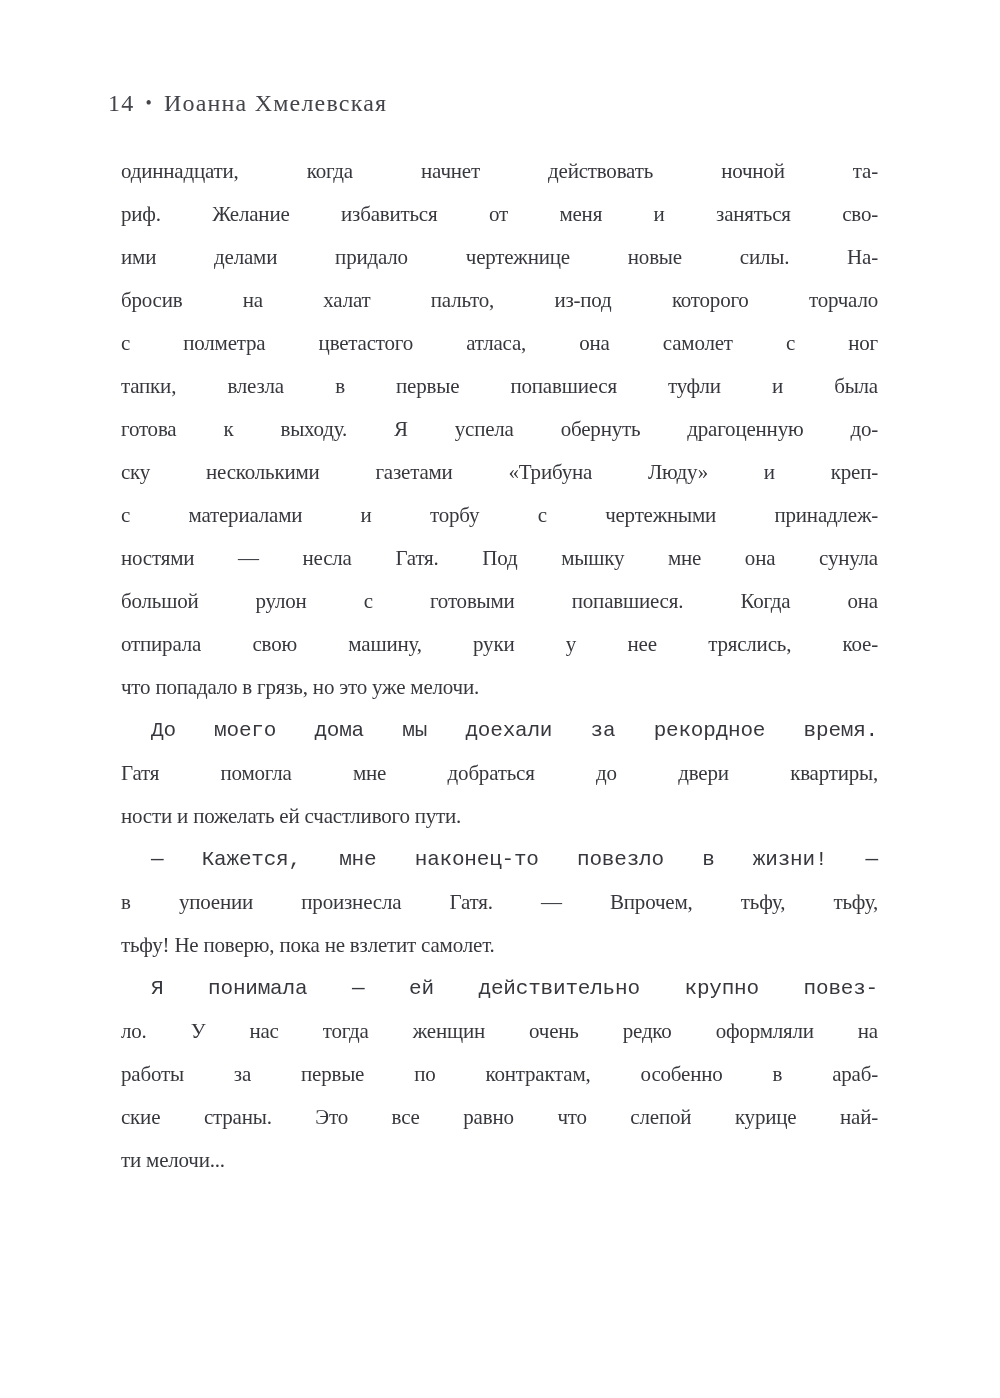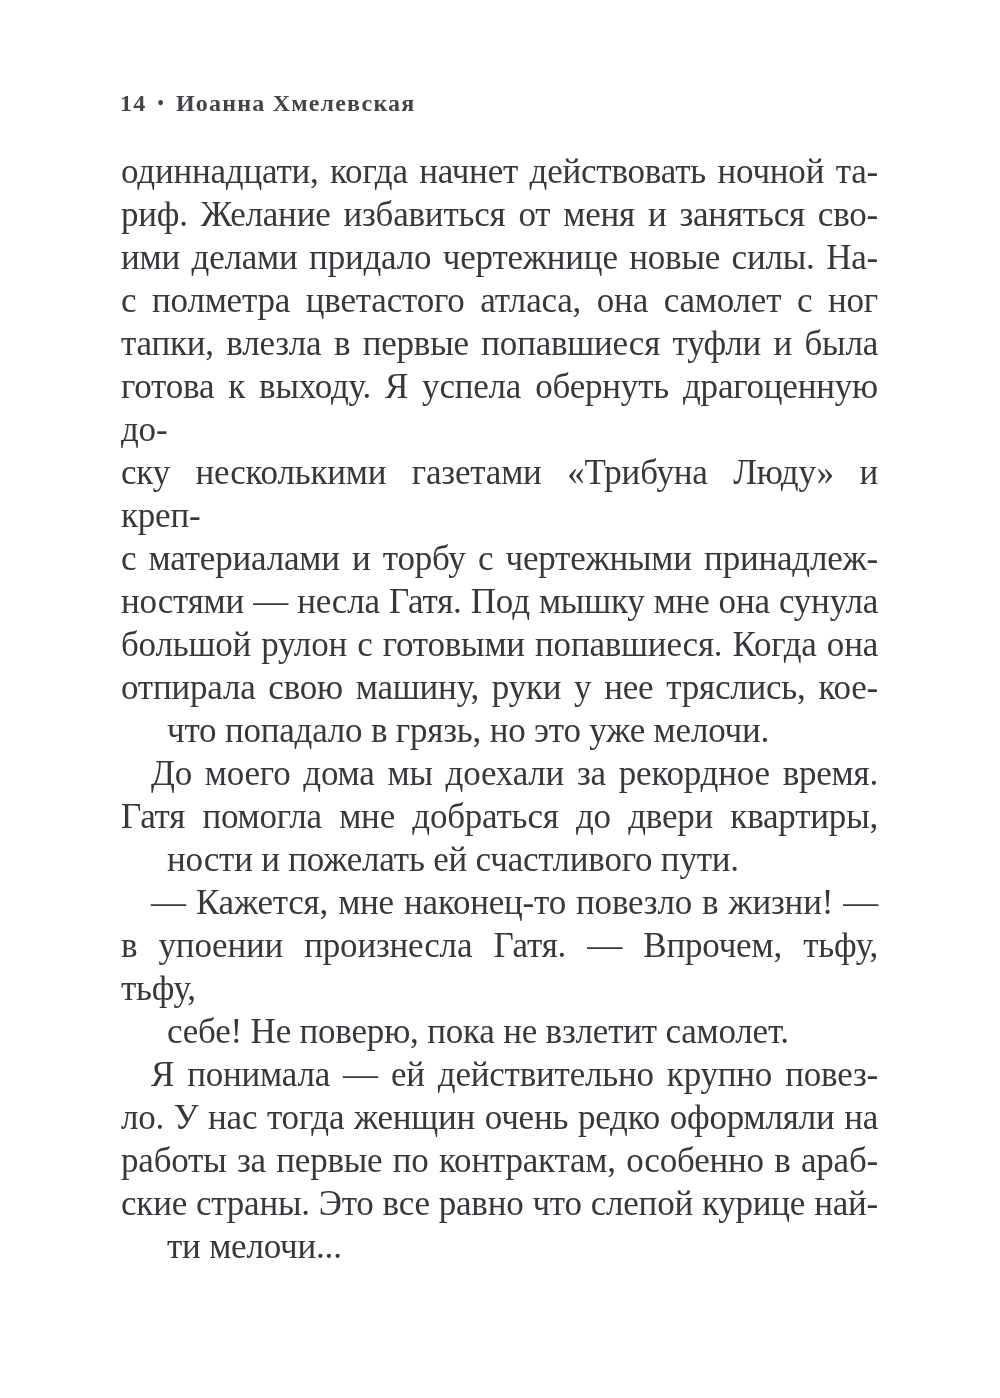--- a/index.html
+++ b/index.html
@@ -10,95 +10,95 @@
   .page {
     position: relative;
     width: 1000px;
     height: 1398px;
     background: #ffffff;
     font-family: "Liberation Serif", serif;
     overflow: hidden;
   }
   .running-head {
     position: absolute;
-    left: 120px;
+    left: 108px;
     top: 90px;
     font-size: 24px;
     color: #44454b;
     letter-spacing: 1.2px;
     white-space: nowrap;
-    font-weight: bold;
   }
   .running-head .sep {
     display: inline-block;
     margin: 0 11px;
     font-size: 18px;
     vertical-align: 2px;
     color: #44454b;
   }
   .body-text {
     position: absolute;
     left: 121px;
     top: 150px;
     width: 757px;
-    font-size: 35px;
+    font-size: 21px;
     line-height: 43px;
     color: #37383e;
     letter-spacing: -0.2px;
   }
   .paragraph { margin: 0; }
   .line {
     text-align: justify;
     text-align-last: justify;
     white-space: normal;
   }
   .line.last {
     text-align-last: left;
-    margin-left: 46px;
   }
   .line.indent {
     text-indent: 30px;
+    font-family: Liberation Mono, monospace;
   }
 </style>
 </head>
 <body>
 
 <div class="page">
 
   <div class="running-head">
     <span>14</span><span class="sep">•</span><span>Иоанна Хмелевская</span>
   </div>
 
   <div class="body-text">
 
     <div class="paragraph">
       <div class="line">одиннадцати, когда начнет действовать ночной та-</div>
       <div class="line">риф. Желание избавиться от меня и заняться сво-</div>
       <div class="line">ими делами придало чертежнице новые силы. На-</div>
+      <div class="line">бросив на халат пальто, из-под которого торчало</div>
       <div class="line">с полметра цветастого атласа, она самолет с ног</div>
       <div class="line">тапки, влезла в первые попавшиеся туфли и была</div>
       <div class="line">готова к выходу. Я успела обернуть драгоценную до-</div>
       <div class="line">ску несколькими газетами «Трибуна Люду» и креп-</div>
       <div class="line">с материалами и торбу с чертежными принадлеж-</div>
       <div class="line">ностями — несла Гатя. Под мышку мне она сунула</div>
       <div class="line">большой рулон с готовыми попавшиеся. Когда она</div>
       <div class="line">отпирала свою машину, руки у нее тряслись, кое-</div>
       <div class="line last">что попадало в грязь, но это уже мелочи.</div>
     </div>
 
     <div class="paragraph">
       <div class="line indent">До моего дома мы доехали за рекордное время.</div>
       <div class="line">Гатя помогла мне добраться до двери квартиры,</div>
       <div class="line last">ности и пожелать ей счастливого пути.</div>
     </div>
 
     <div class="paragraph">
       <div class="line indent">— Кажется, мне наконец-то повезло в жизни! —</div>
       <div class="line">в упоении произнесла Гатя. — Впрочем, тьфу, тьфу,</div>
-      <div class="line last">себе! Не поверю, пока не взлетит самолет.</div>
+      <div class="line last">тьфу! Не поверю, пока не взлетит самолет.</div>
     </div>
 
     <div class="paragraph">
       <div class="line indent">Я понимала — ей действительно крупно повез-</div>
       <div class="line">ло. У нас тогда женщин очень редко оформляли на</div>
       <div class="line">работы за первые по контрактам, особенно в араб-</div>
       <div class="line">ские страны. Это все равно что слепой курице най-</div>
       <div class="line last">ти мелочи...</div>
     </div>
 

